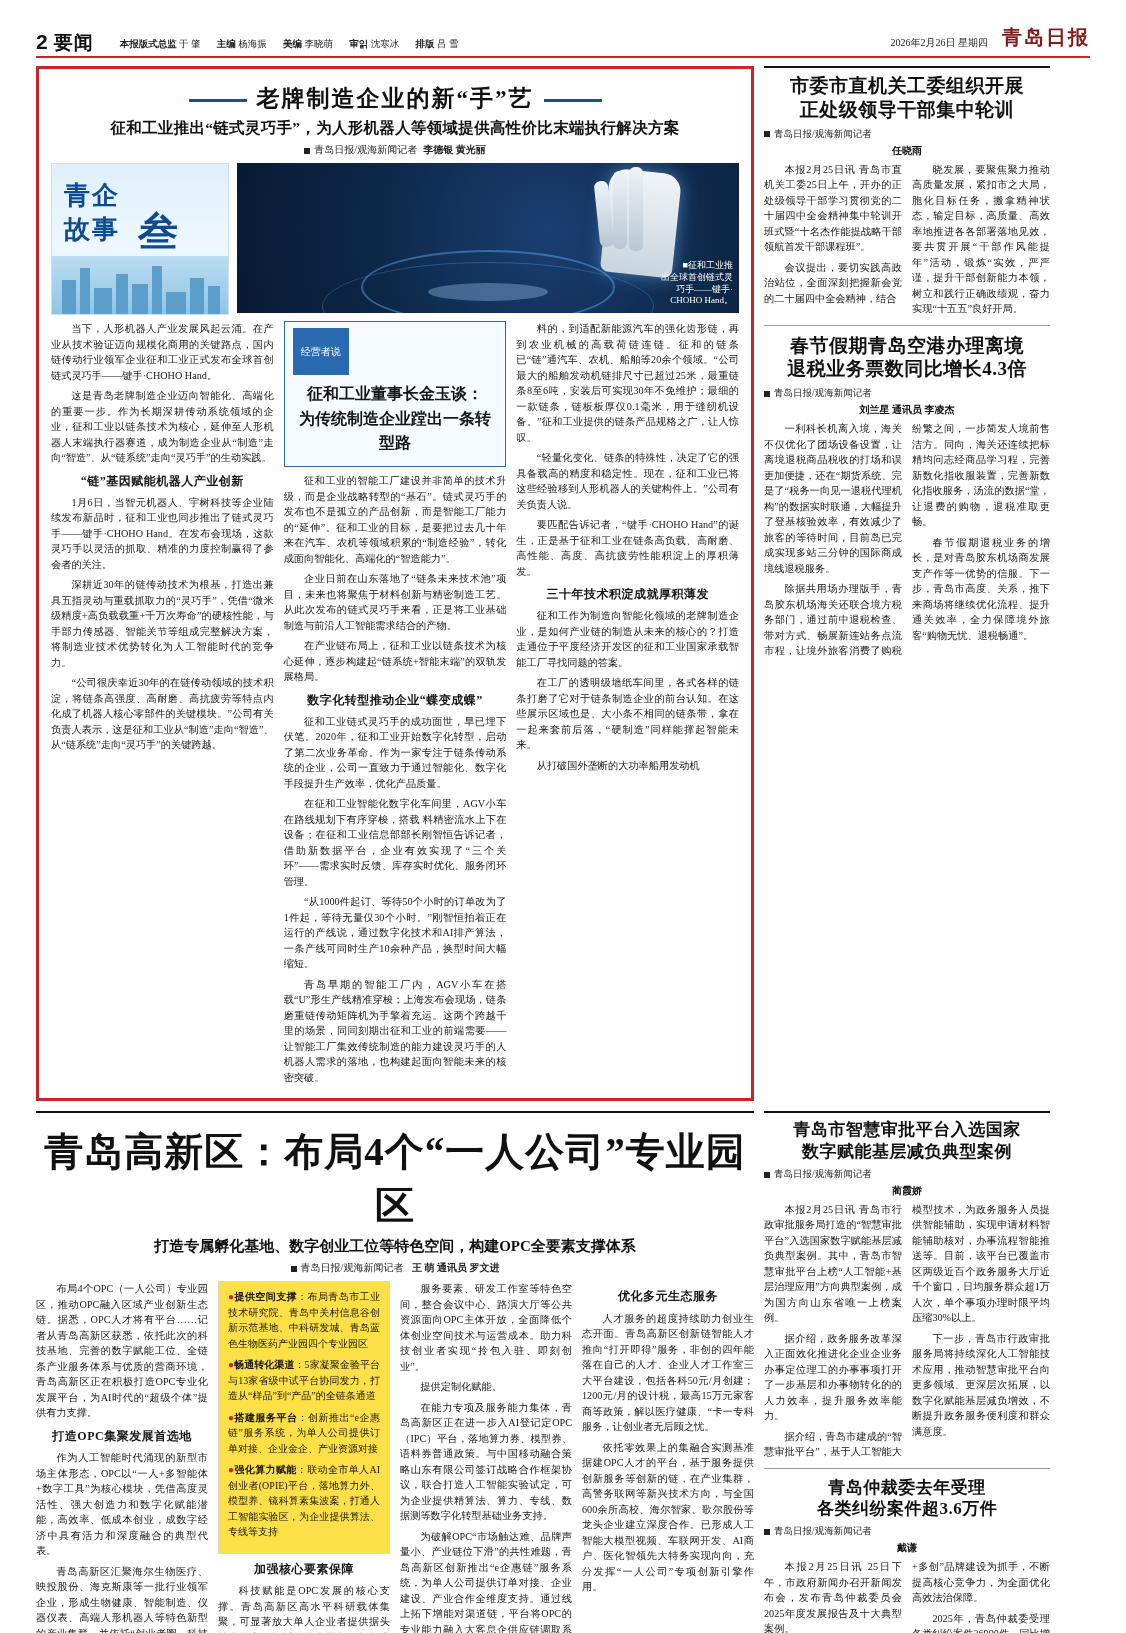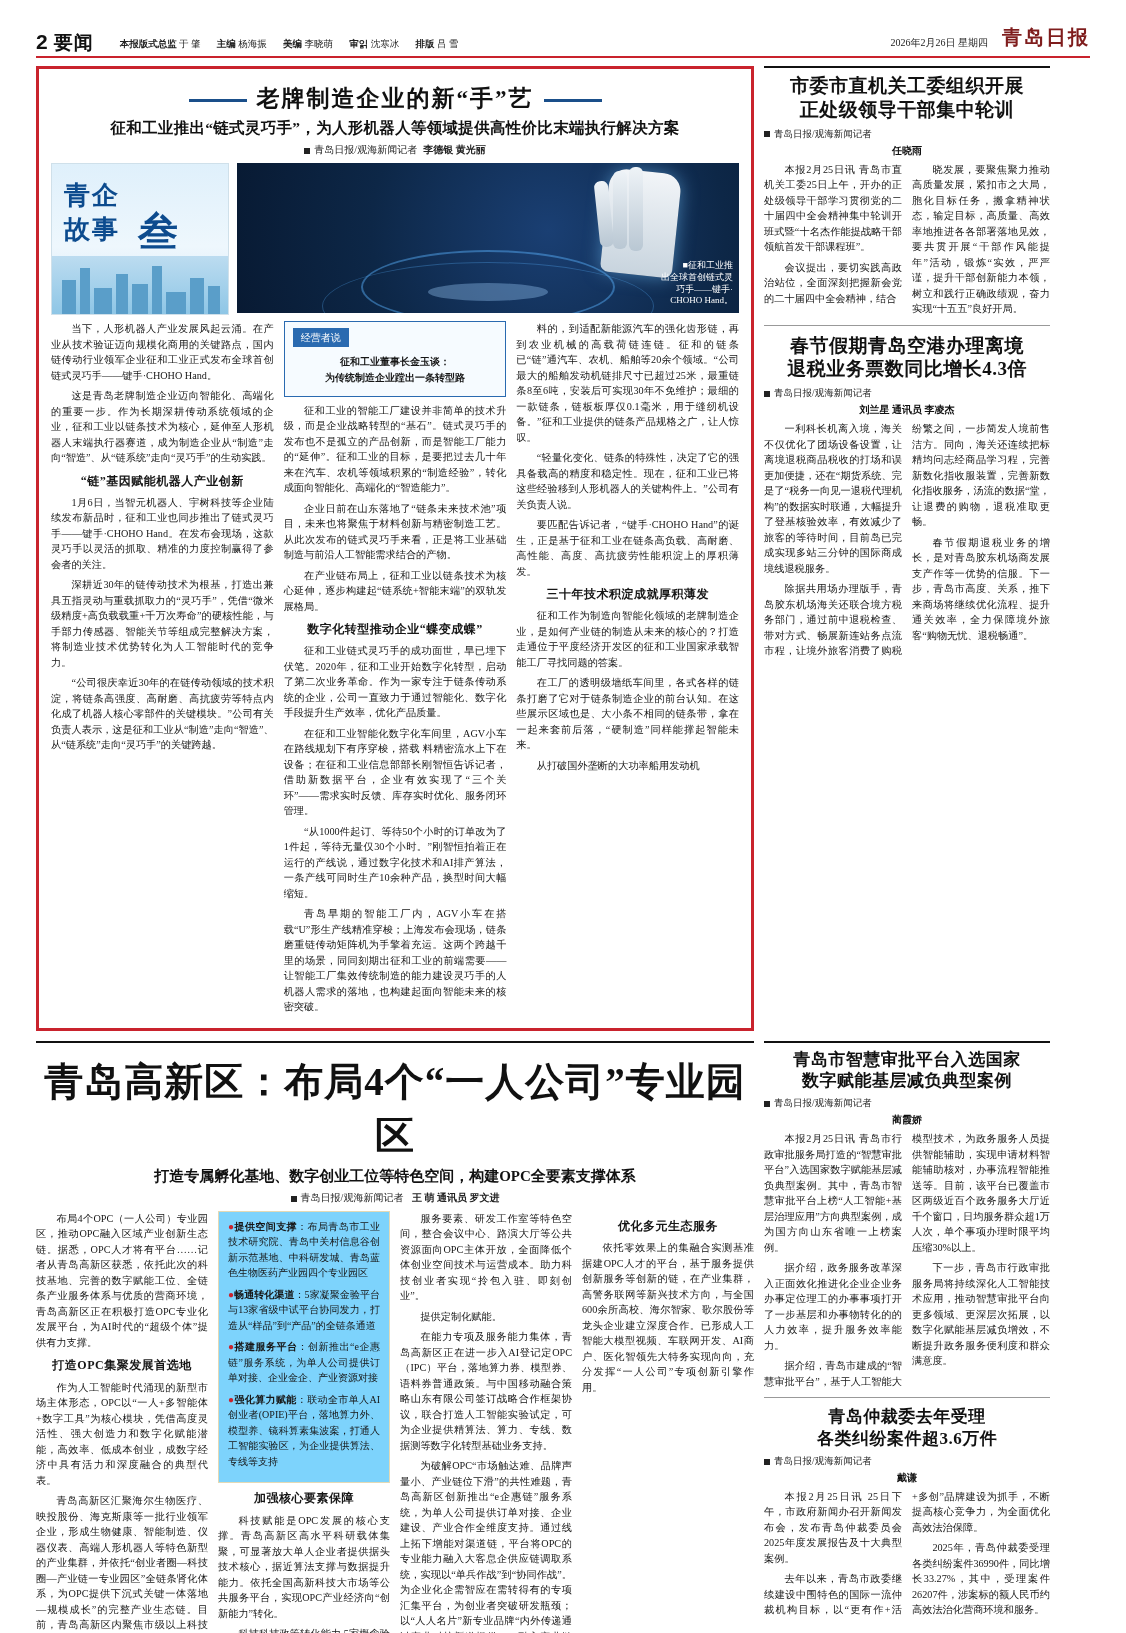--- a/index.html
+++ b/index.html
@@ -52,41 +52,41 @@
   .photo .ring2{position:absolute;left:50%;top:66%;width:330px;height:86px;border:1px solid rgba(90,180,255,.3);border-radius:50%;transform:translateX(-50%);}
   .photo .base{position:absolute;left:50%;bottom:12px;width:120px;height:18px;background:rgba(160,210,255,.35);border-radius:50%;transform:translateX(-50%);}
   .photo .caption{position:absolute;right:6px;bottom:6px;color:#fff;font-size:9px;line-height:1.3;text-align:right;}
 
   .col3{display:flex;gap:10px;}
   .col3 > div{flex:1;}
   .tcol{font-size:10.2px;line-height:1.52;text-align:justify;color:#161616;}
   .tcol p{margin:0 0 5px 0;text-indent:2em;}
   .subttl{font-weight:bold;font-size:12px;text-align:center;margin:6px 0 5px 0;letter-spacing:.5px;}
   .boxblue{border:1px solid #2a6ab0;padding:6px 8px;margin:4px 0 6px 0;background:#f6fbff;}
-  .boxblue .tag{display:inline-block;background:#2a6ab0;color:#fff;font-size:10px;padding:2px 8px;margin-bottom:5px;}
-  .boxblue .bt{font-weight:bold;font-size:10px;text-align:center;margin:2px 0 5px 0;}
+  .boxblue .tag{display:inline-block;background:#2a6ab0;color:#fff;font-size:10px;padding:16px 8px;margin-bottom:5px;}
+  .boxblue .bt{font-weight:bold;font-size:16px;text-align:center;margin:2px 0 5px 0;}
 
   
   .rule-top{border-top:2px solid #111;margin-bottom:6px;}
   .rhead{font-family:"Liberation Serif",serif;font-weight:bold;font-size:19px;line-height:1.25;text-align:center;letter-spacing:.5px;margin:2px 0 6px 0;}
   .rhead.sm{font-size:17px;}
   .rbyline{font-size:9.5px;color:#222;margin-bottom:3px;}
   .rbyline .sq{display:inline-block;width:6px;height:6px;background:#222;margin-right:4px;vertical-align:middle;}
   .rauthor{font-size:10px;text-align:center;font-weight:bold;margin:2px 0 4px 0;}
   .two{column-count:2;column-gap:10px;}
   .hr{border-top:1px solid #999;margin:8px 0;}
 
   
   .mid-row{display:flex;gap:10px;margin-top:10px;}
   .mid-left{width:718px;border-top:2px solid #111;padding-top:8px;}
   .headline2{font-weight:bold;font-size:39px;text-align:center;letter-spacing:1px;margin:4px 0 4px 0;}
   .subhead2{font-size:15px;text-align:center;font-weight:bold;margin-bottom:5px;}
   .mid-cols{display:flex;gap:10px;margin-top:4px;}
   .mid-cols > div{flex:1;}
-  .yellowbox{background:#7dd3fc;border:1px solid #e4d9b4;padding:7px 9px;font-size:10px;line-height:1.55;}
+  .yellowbox{background:#fde047;border:1px solid #e4d9b4;padding:7px 9px;font-size:10px;line-height:1.55;}
   .yellowbox ul{margin:0;padding:0;list-style:none;}
   .yellowbox li{margin-bottom:6px;text-indent:0;}
   .yellowbox .dot{color:#c9232d;font-weight:bold;}
   .yellowbox b{font-weight:bold;}
 </style>
 </head>
 <body>
 
 <div class="page">
 
@@ -240,20 +240,21 @@
           </div>
           <div class="tcol">
             <p>服务要素、研发工作室等特色空间，整合会议中心、路演大厅等公共资源面向OPC主体开放，全面降低个体创业空间技术与运营成本。助力科技创业者实现“拎包入驻、即刻创业”。</p>
             <p>提供定制化赋能。</p>
             <p>在能力专项及服务能力集体，青岛高新区正在进一步入AI登记定OPC（IPC）平台，落地算力券、模型券、语料券普通政策。与中国移动融合策略山东有限公司签订战略合作框架协议，联合打造人工智能实验试定，可为企业提供精算法、算力、专线、数据测等数字化转型基础业务支持。</p>
             <p>为破解OPC“市场触达难、品牌声量小、产业链位下滑”的共性难题，青岛高新区创新推出“e企惠链”服务系统，为单人公司提供订单对接、企业建设、产业合作全维度支持。通过线上拓下增能对渠道链，平台将OPC的专业能力融入大客息企供应链调取系统，实现以“单兵作战”到“协同作战”。为企业化企需智应在需转得有的专项汇集平台，为创业者突破研发瓶颈；以“人人名片”新专业品牌“内外传递通过产业对接渠道提供OPC融入产业链链接口，让单人创业产业链上线上、线即见现。</p>
 
           </div>
           <div class="tcol">
             <div class="subttl">优化多元生态服务</div>
+            <p>人才服务的超度持续助力创业生态开面。青岛高新区创新链智能人才推向“打开即得”服务，非创的四年能落在自己的人才、企业人才工作室三大平台建设，包括各科50元/月创建；1200元/月的设计税，最高15万元家客商等政策，解以医疗健康、“卡一专科服务，让创业者无后顾之忧。</p>
             <p>依托零效果上的集融合实测基准据建OPC人才的平台，基于服务提供创新服务等创新的链，在产业集群，高警务联网等新兴技术方向，与全国600余所高校、海尔智家、歌尔股份等龙头企业建立深度合作。已形成人工智能大模型视频、车联网开发、AI商户、医化智领先大特务实现向向，充分发挥“一人公司”专项创新引擎作用。</p>
           </div>
         </div>
       </div>
 
       <div class="right-col">
         <div class="rule-top"></div>
         <div class="rhead sm" style="white-space:pre-line;">青岛市智慧审批平台入选国家
 数字赋能基层减负典型案例</div>
         <div class="rbyline"><span class="sq"></span><span>青岛日报/观海新闻记者</span></div>

